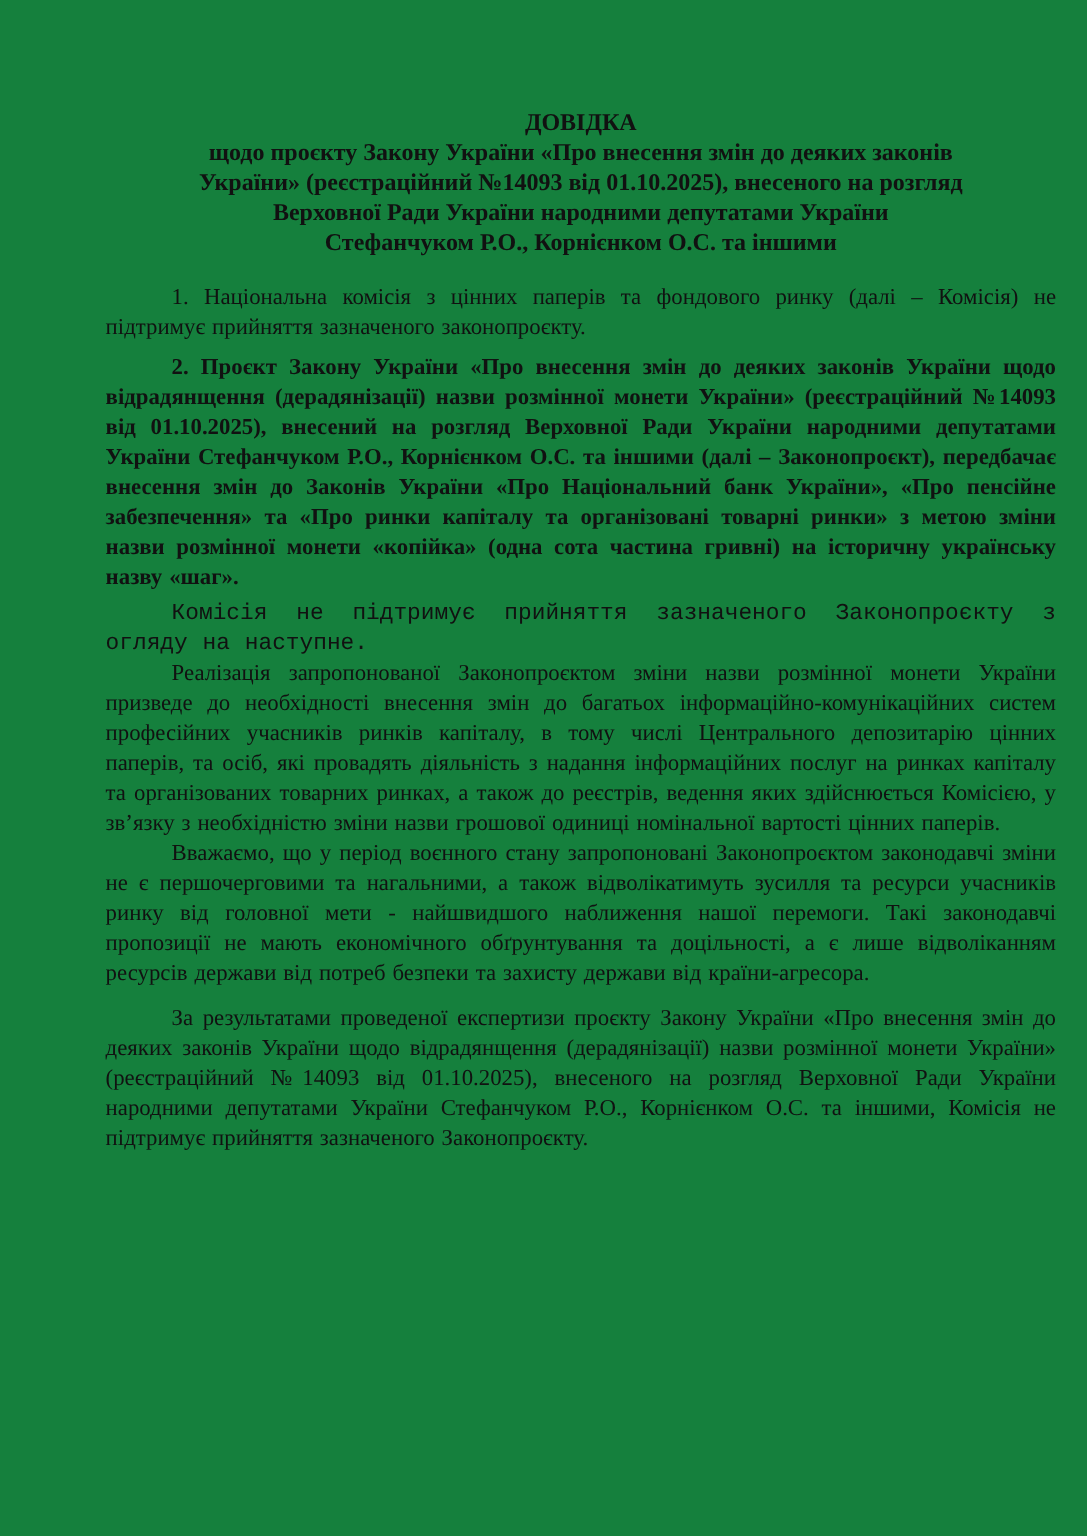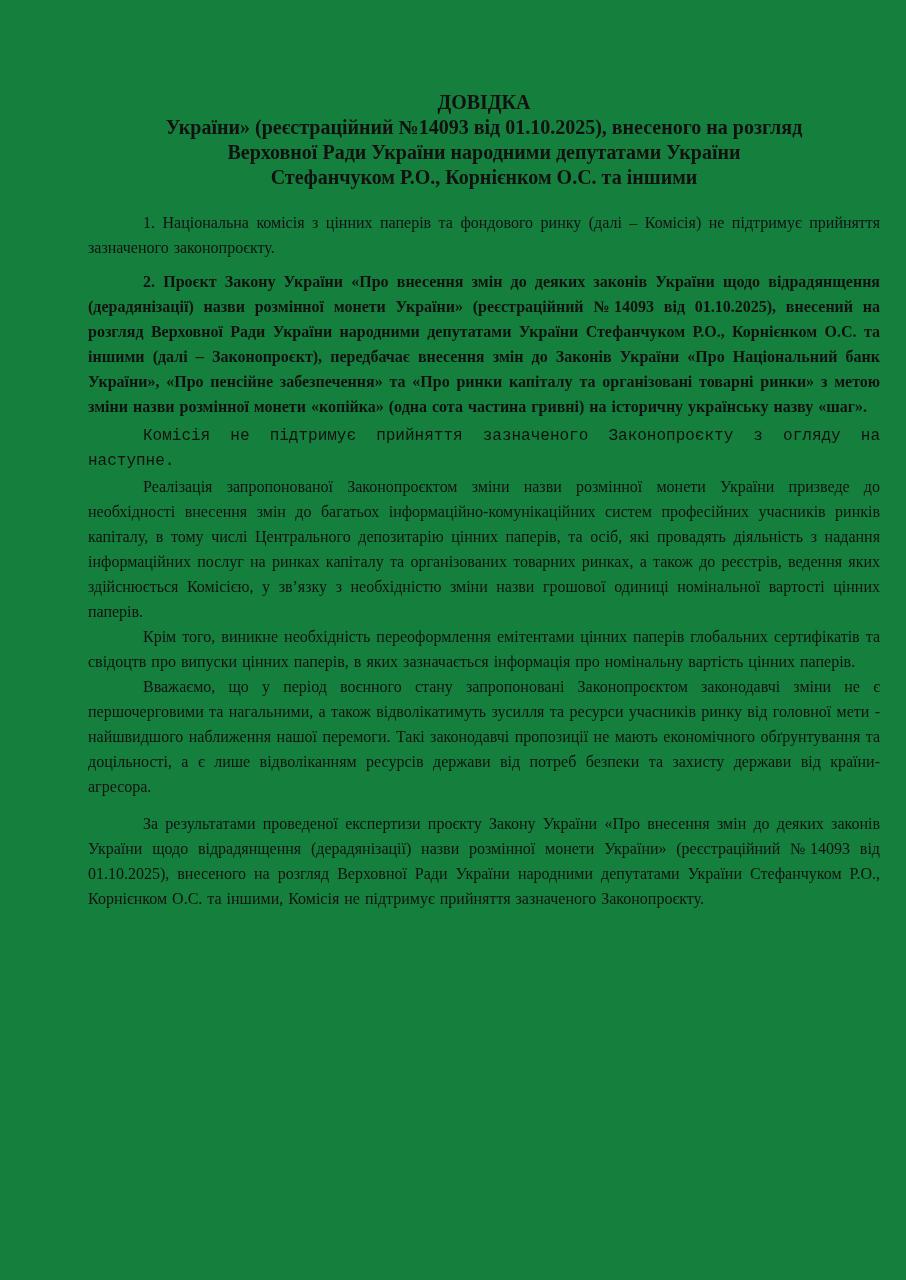--- a/index.html
+++ b/index.html
@@ -29,43 +29,43 @@
   .doc-title .title-line {
     white-space: nowrap;
   }
   .doc-body {
     margin-top: 20px;
   }
   .doc-body p.para {
     margin: 0;
     text-align: justify;
     text-indent: 55px;
-    font-size: 16px;
+    font-size: 19px;
     line-height: 25px;
     word-spacing: 1px;
   }
   .doc-body p.mt-sm { margin-top: 5px; font-family: Liberation Mono, monospace; }
   .doc-body p.mt-md { margin-top: 9px; font-weight: bold; }
   .doc-body p.mt-lg { margin-top: 12px; }
 </style>
 </head>
 <body>
 
 <div class="page">
 
   <header class="doc-title">
     <div class="title-line">ДОВІДКА</div>
+    <div class="title-line">щодо проєкту Закону України «Про внесення змін до деяких законів</div>
     <div class="title-line">України» (реєстраційний №14093 від 01.10.2025), внесеного на розгляд</div>
     <div class="title-line">Верховної Ради України народними депутатами України</div>
     <div class="title-line">Стефанчуком Р.О., Корнієнком О.С. та іншими</div>
   </header>
 
   <main class="doc-body">
     <p class="para">1. Національна комісія з цінних паперів та фондового ринку (далі – Комісія) не підтримує прийняття зазначеного законопроєкту.</p>
     <p class="para mt-md">2. Проєкт Закону України «Про внесення змін до деяких законів України щодо відрадянщення (дерадянізації) назви розмінної монети України» (реєстраційний №14093 від 01.10.2025), внесений на розгляд Верховної Ради України народними депутатами України Стефанчуком Р.О., Корнієнком О.С. та іншими (далі – Законопроєкт), передбачає внесення змін до Законів України «Про Національний банк України», «Про пенсійне забезпечення» та «Про ринки капіталу та організовані товарні ринки» з метою зміни назви розмінної монети «копійка» (одна сота частина гривні) на історичну українську назву «шаг».</p>
     <p class="para mt-sm">Комісія не підтримує прийняття зазначеного Законопроєкту з огляду на наступне.</p>
     <p class="para">Реалізація запропонованої Законопроєктом зміни назви розмінної монети України призведе до необхідності внесення змін до багатьох інформаційно-комунікаційних систем професійних учасників ринків капіталу, в тому числі Центрального депозитарію цінних паперів, та осіб, які провадять діяльність з надання інформаційних послуг на ринках капіталу та організованих товарних ринках, а також до реєстрів, ведення яких здійснюється Комісією, у зв’язку з необхідністю зміни назви грошової одиниці номінальної вартості цінних паперів.</p>
-    <p class="para">Крім того, виникне необхідність переоформлення емітентами цінних паперів глобальних сертифікатів та свідоцтв про випуски цінних паперів, в яких зазначається інформація про номінальну вартість цінних паперів.</p>
     <p class="para">Вважаємо, що у період воєнного стану запропоновані Законопроєктом законодавчі зміни не є першочерговими та нагальними, а також відволікатимуть зусилля та ресурси учасників ринку від головної мети - найшвидшого наближення нашої перемоги. Такі законодавчі пропозиції не мають економічного обґрунтування та доцільності, а є лише відволіканням ресурсів держави від потреб безпеки та захисту держави від країни-агресора.</p>
     <p class="para mt-lg">За результатами проведеної експертизи проєкту Закону України «Про внесення змін до деяких законів України щодо відрадянщення (дерадянізації) назви розмінної монети України» (реєстраційний №14093 від 01.10.2025), внесеного на розгляд Верховної Ради України народними депутатами України Стефанчуком Р.О., Корнієнком О.С. та іншими, Комісія не підтримує прийняття зазначеного Законопроєкту.</p>
   </main>
 
 </div>
 
 </body></html>

